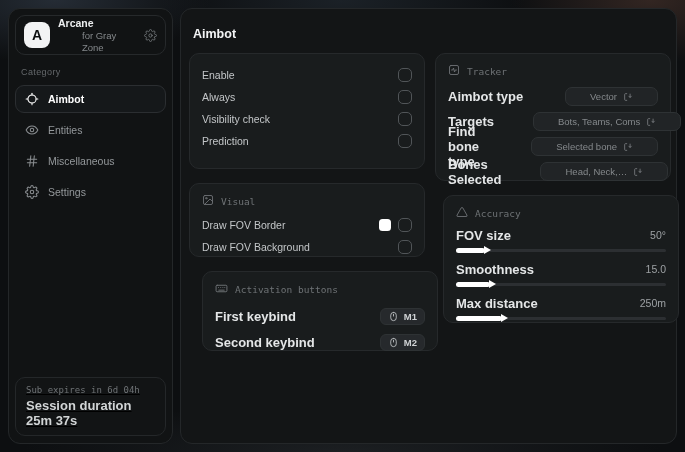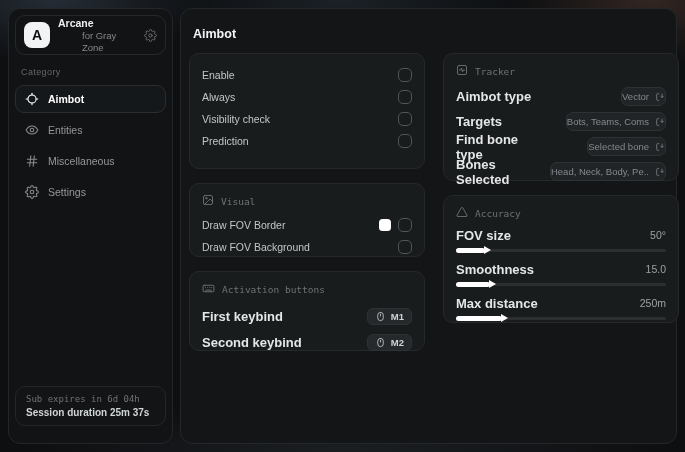--- a/index.html
+++ b/index.html
@@ -52,41 +52,42 @@
     border-radius:9px; font-size:10.5px; color:#94989b; cursor:pointer;
   }
   .nav-item.active {
     color:#ffffff; background:#15181a; border-color:#2b2e31; font-weight:bold;
   }
   .nav-item .ic { display:flex; }
   .nav-item svg { stroke:#8a8e91; }
   .nav-item.active svg { stroke:#ffffff; }
 
   .sidebar-footer {
-    position:absolute; left:6px; right:6px; bottom:17px;
+    position:absolute; left:6px; right:6px; bottom:7px;
     border:1px solid #242729; border-radius:10px; padding:7px 10px;
     background:#121415;
+    text-decoration:underline;
   }
   .sub-line {
     font-family:"DejaVu Sans Mono", monospace;
     font-size:9px; color:#6f7376; margin-bottom:3px; white-space:nowrap;
   }
-  .session-line { font-size:10px; font-weight:bold; color:#d2d5d6; }
+  .session-line { font-size:13px; font-weight:bold; color:#d2d5d6; }
 
   
   .main-title { position:absolute; left:12px; top:18px; font-size:12.5px; font-weight:bold; color:#f3f4f5; }
 
   .card {
     position:absolute; background:#191c1d; border:1px solid #26292b;
     border-radius:10px; padding:10px 12px;
   }
   .card-general    { left:8px;   top:44px;  width:236px; height:116px; }
   .card-visual     { left:8px;   top:174px; width:236px; height:74px;  }
-  .card-activation { left:8px;   top:262px; width:236px; height:80px;  }
-  .card-tracker    { left:262px; top:44px;  width:236px; height:128px; }
+  .card-activation { left:21px;   top:262px; width:236px; height:80px;  }
+  .card-tracker    { left:254px; top:44px;  width:236px; height:128px; }
   .card-accuracy   { left:262px; top:186px; width:236px; height:128px; }
 
   .card-header {
     display:flex; align-items:center; gap:7px;
     font-family:"DejaVu Sans Mono", monospace;
     font-size:9.5px; color:#6e7275; margin-bottom:6px;
   }
   .card-header svg { stroke:#6e7275; }
 
   .row {
@@ -105,21 +106,21 @@
   .key-btn {
     display:flex; align-items:center; gap:5px;
     background:#26292c; border:1px solid #2e3234; border-radius:6px;
     padding:2px 7px; font-size:9.5px; font-weight:bold; color:#cfd2d4; cursor:pointer;
   }
   .key-btn svg { stroke:#b9bcbe; }
 
   .select-btn {
     display:flex; align-items:center; gap:6px;
     background:#212426; border:1px solid #2e3234; border-radius:7px;
-    padding:3px 0; font-size:9.5px; color:#85898c; cursor:pointer;
+    padding:3px 24px; font-size:9.5px; color:#85898c; cursor:pointer;
     max-width:150px; white-space:nowrap;
   }
   .select-btn .val { overflow:hidden; text-overflow:ellipsis; }
   .select-btn svg { stroke:#7c8083; flex:none; }
 
   .slider-block { margin-bottom:6px; }
   .slider-track {
     position:relative; height:3px; background:#2c2f32; border-radius:2px;
     margin:5px 0 8px; cursor:pointer;
   }

